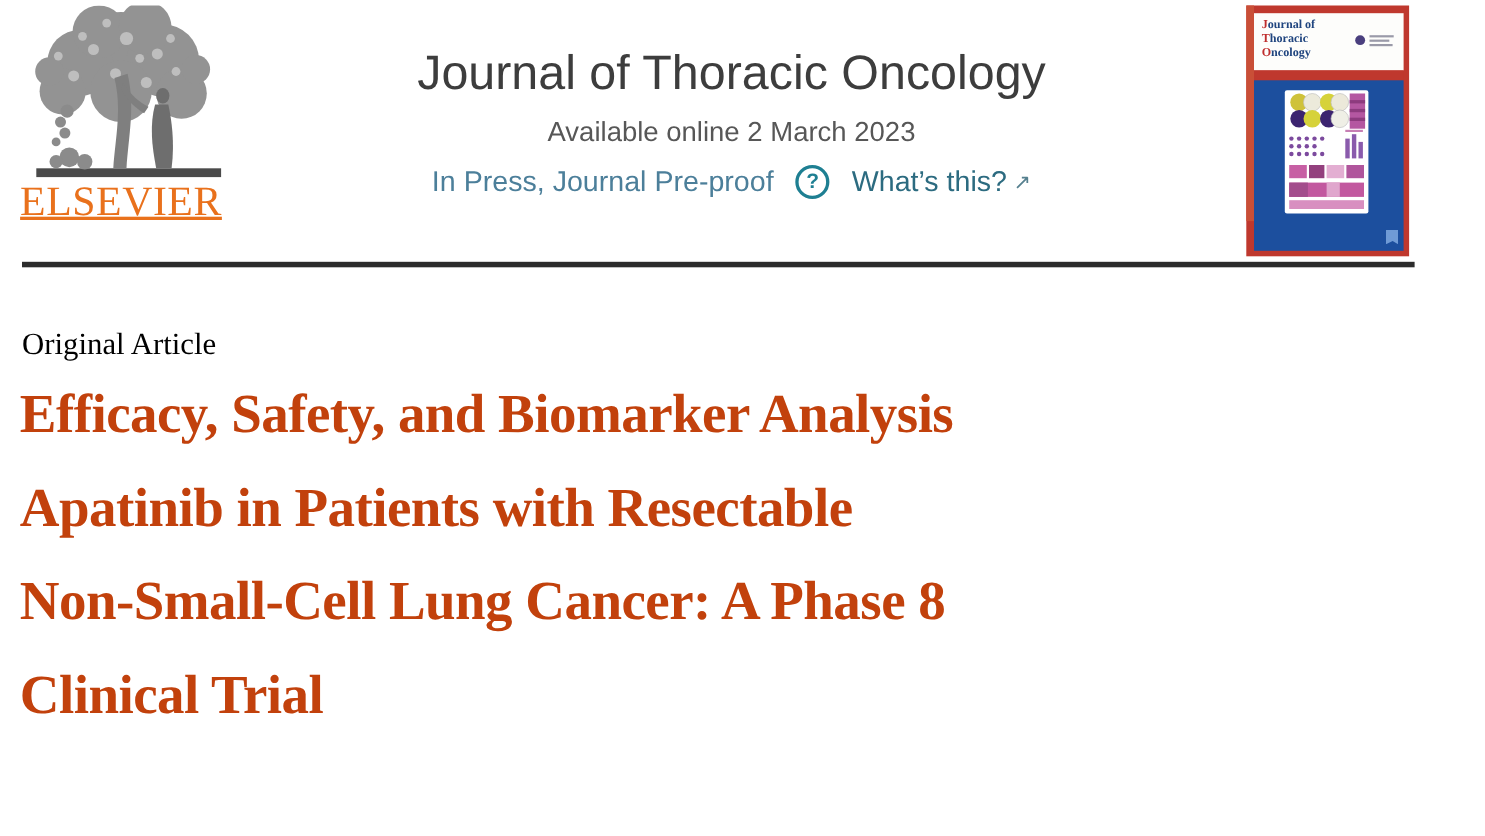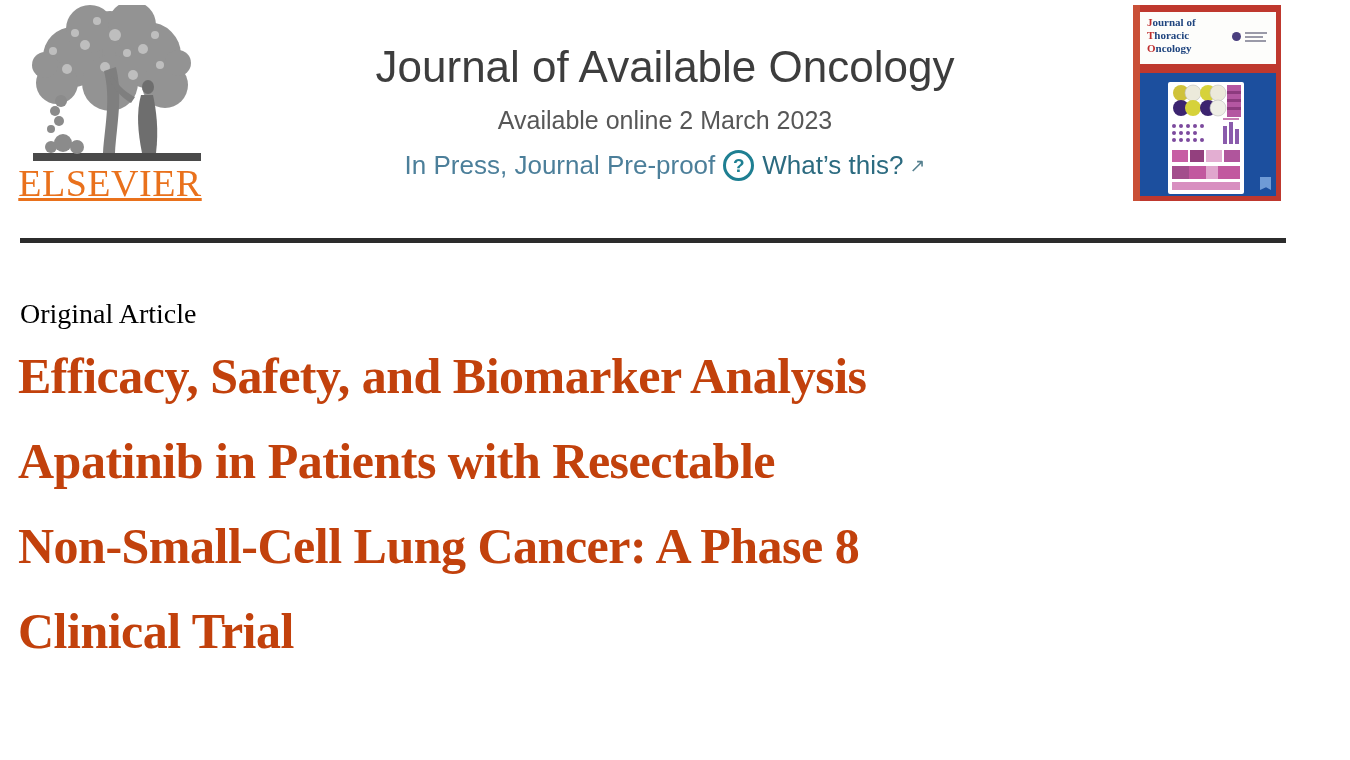--- a/index.html
+++ b/index.html
@@ -54,21 +54,21 @@
   #available-online {
     margin-top: 14px;
     font-size: 25px;
     color: #575757;
     white-space: nowrap;
   }
   #inpress-row {
     margin-top: 15px;
     display: flex;
     align-items: center;
-    gap: 8px;
+    gap: 20px;
   }
   #inpress-link {
     font-size: 26px;
     color: #4c7f9a;
     white-space: nowrap;
     cursor: pointer;
   }
   #question-icon {
     width: 31px; height: 31px;
     border: 3px solid #1e7f92;
@@ -92,21 +92,21 @@
     font-size: 19px;
     color: #56808f;
     margin-left: 6px;
     vertical-align: 2px;
   }
 
   
   #journal-cover {
     position: absolute;
     left: 1133px; top: 5px;
-    width: 148px; height: 196px;
+    width: 148px; height: 228px;
     background: #bf382e;
     cursor: pointer;
   }
   #cover-spine {
     position: absolute; left: 0; top: 0;
     width: 7px; height: 196px;
     background: #c94f37;
   }
   #cover-white-band {
     position: absolute;
@@ -247,21 +247,21 @@
       <g fill="#8b8b8b">
         <circle cx="48" cy="138" r="9"></circle>
           <circle cx="62" cy="142" r="7"></circle>
         <circle cx="36" cy="142" r="6"></circle>
       </g>
     </svg>
     <div id="elsevier-wordmark">ELSEVIER</div>
   </div>
 
   <div id="header-center">
-    <div id="journal-title">Journal of Available Oncology</div>
+    <div id="journal-title">Journal of Thoracic Oncology</div>
     <div id="available-online">Available online 2 March 2023</div>
     <div id="inpress-row">
       <span id="inpress-link">In Press, Journal Pre-proof</span>
       <span id="question-icon">
         <span>?</span>
       </span>
       <span id="whats-this-link"><span>What’s this?</span><span id="external-arrow">↗</span></span>
     </div>
   </div>
 

